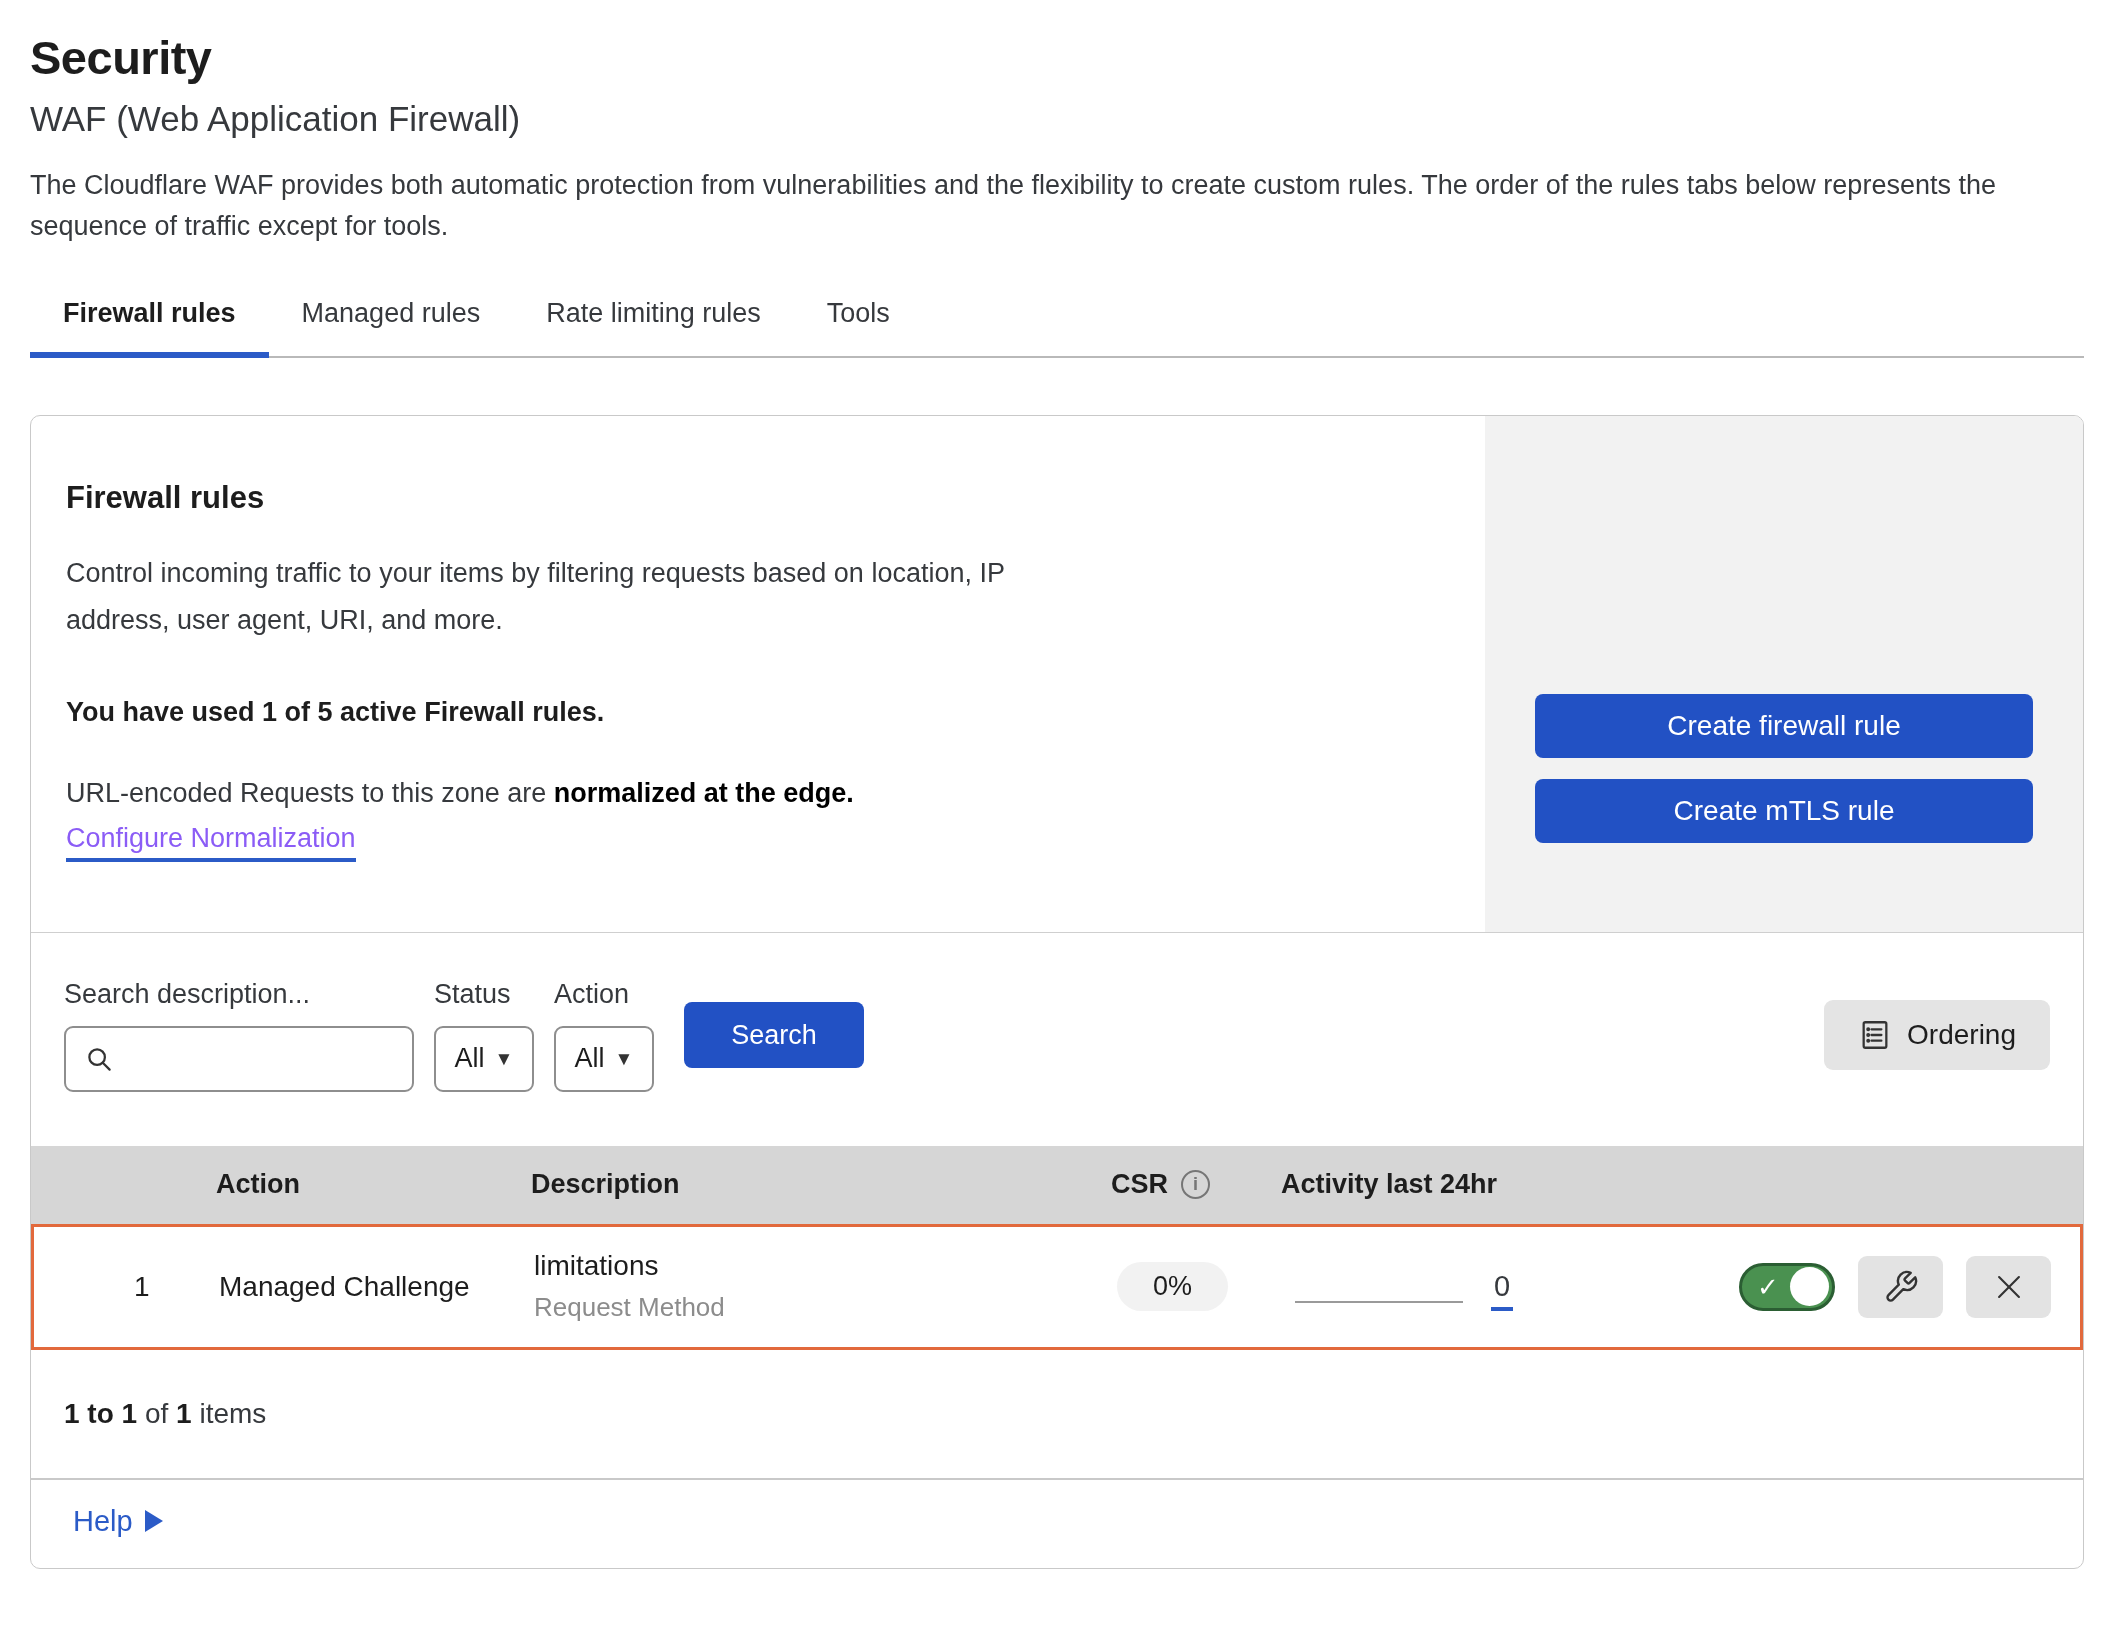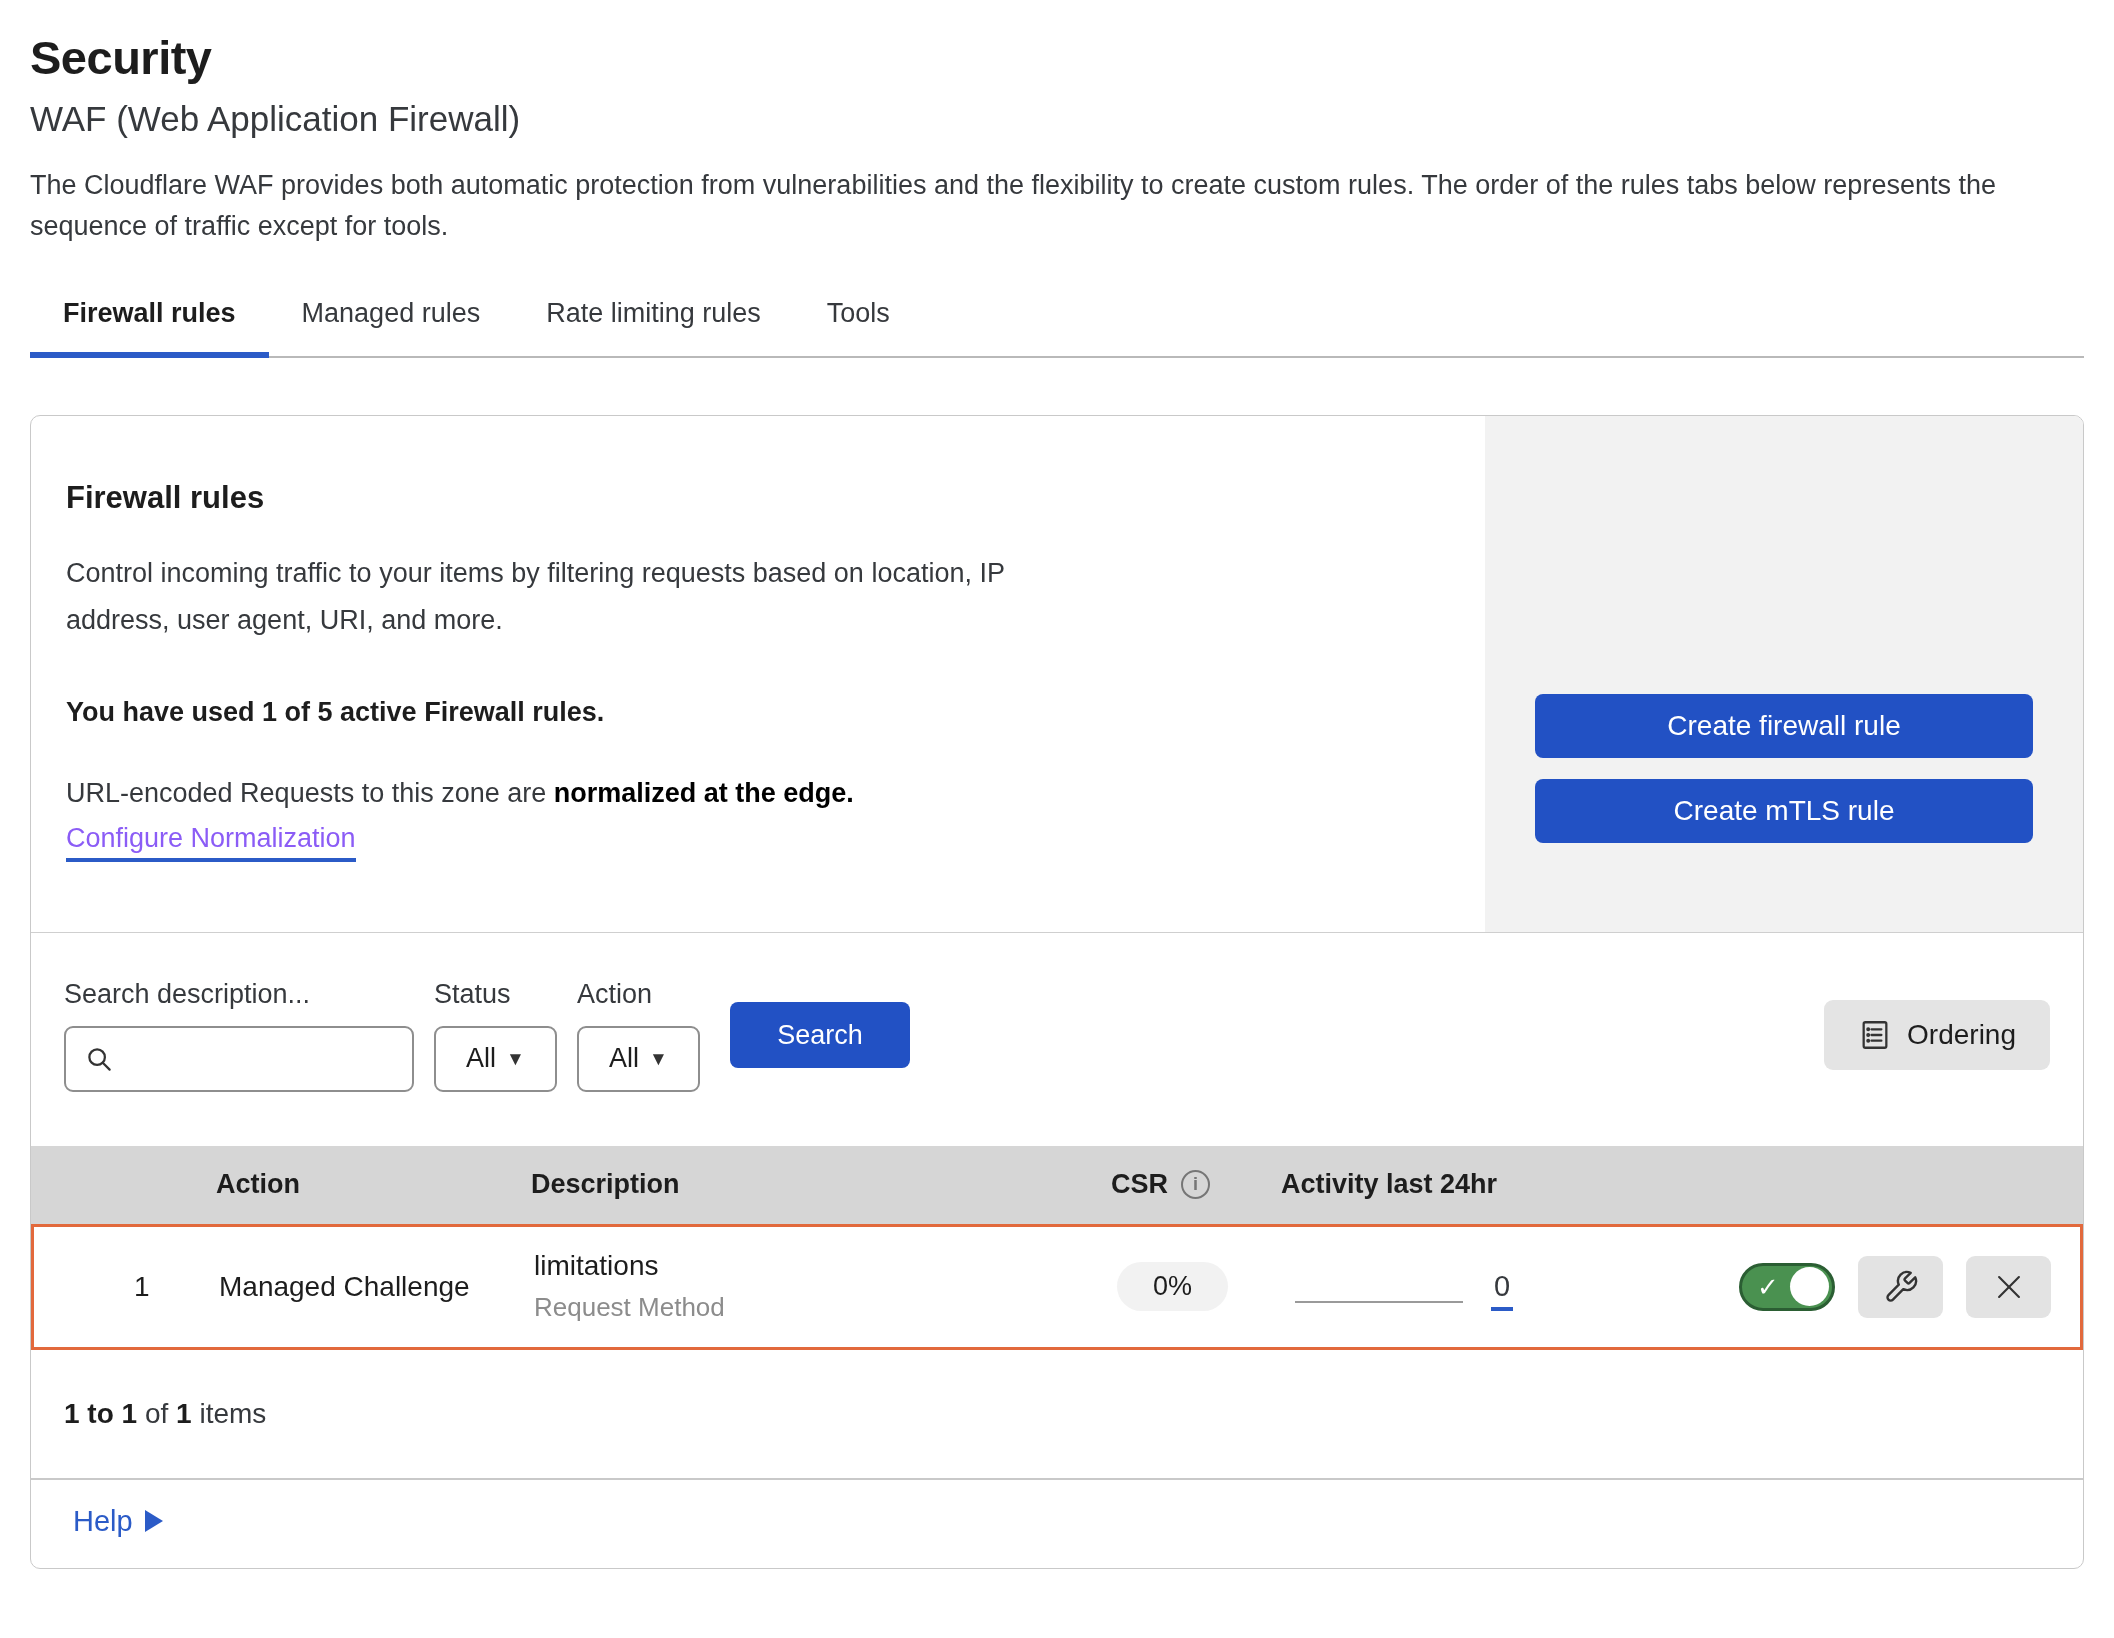--- a/index.html
+++ b/index.html
@@ -155,21 +155,21 @@
   .search-box input {
     border: none;
     outline: none;
     flex: 1;
     font-size: 26px;
     font-family: "Liberation Sans", sans-serif;
     margin-left: 12px;
     min-width: 0;
   }
   .select-box {
-    width: 123px;
+    width: 100px;
     height: 66px;
     border: 2px solid #8e8e8e;
     border-radius: 9px;
     background: #fff;
     display: flex;
     align-items: center;
     justify-content: center;
     gap: 10px;
     font-size: 27px;
     color: #1d1d1d;

